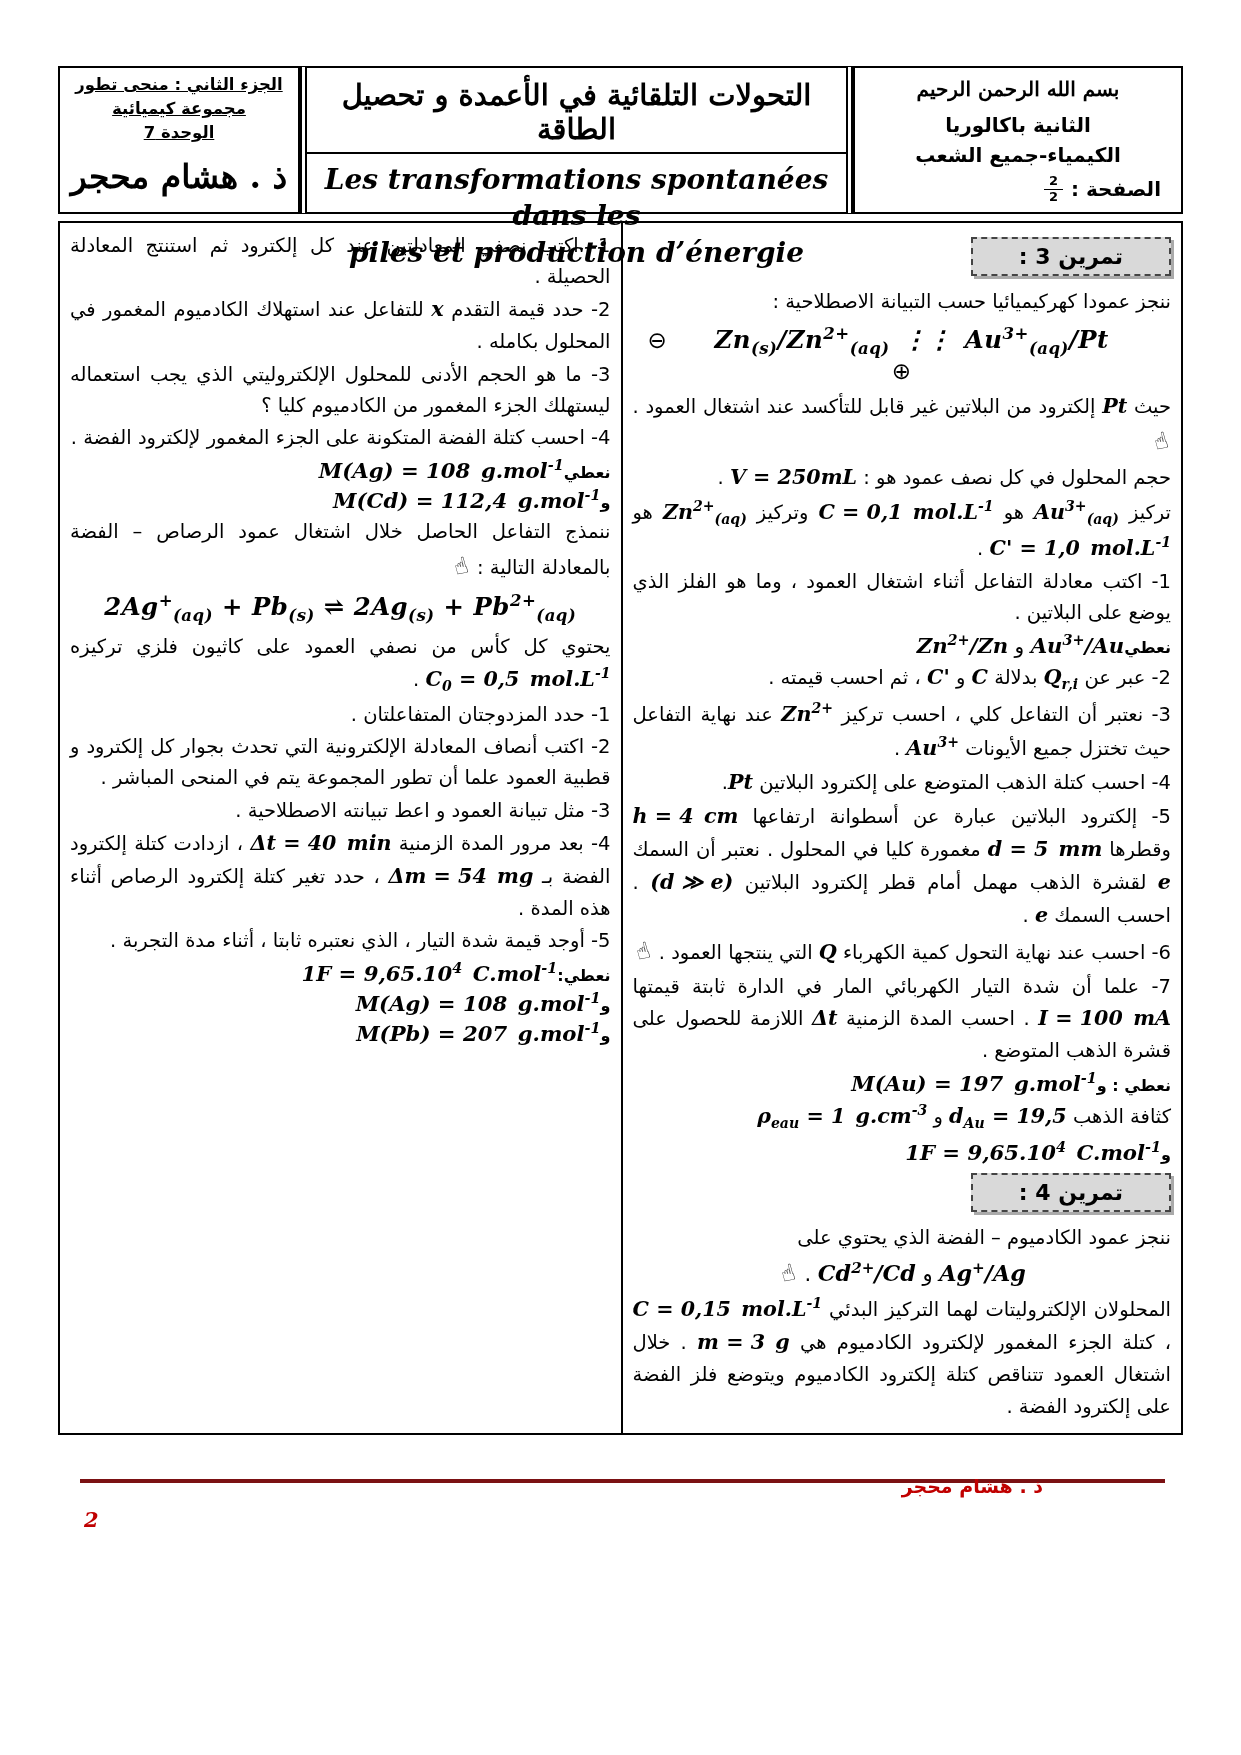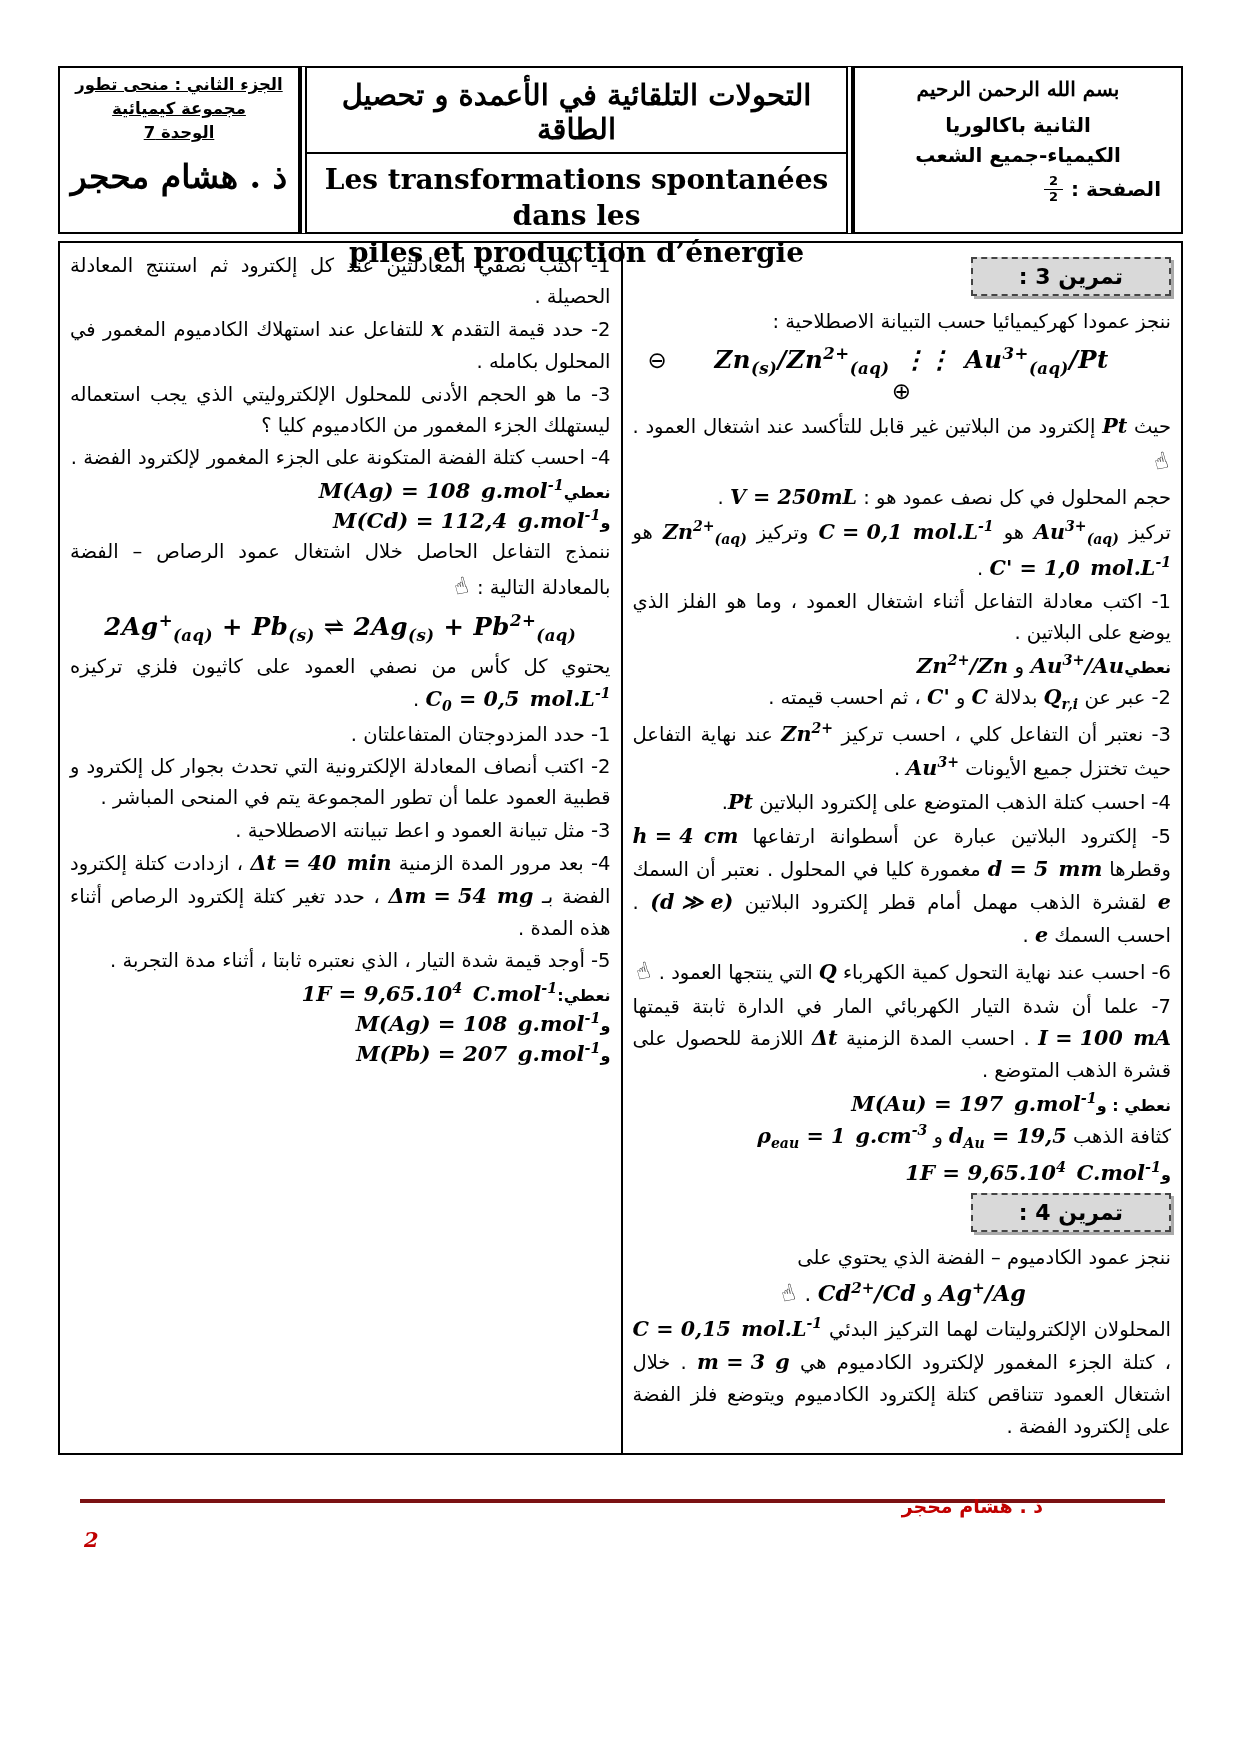--- a/index.html
+++ b/index.html
@@ -1,28 +1,28 @@
 <!DOCTYPE html>
 <html lang="ar" dir="ltr"><head>
 <meta charset="utf-8">
 <style>
   * { margin:0; padding:0; box-sizing:border-box; }
   html,body { width:1241px; height:1755px; background:#ffffff; }
   body { font-family:"DejaVu Sans", sans-serif; color:#000; position:relative; overflow:hidden; }
   .page { padding:66px 58px 0 58px; }
 
   
-  .header { display:flex; gap:0; height:168px; }
+  .header { display:flex; gap:0; height:148px; }
   .hbox { border:2.5px solid #000; background:#fff; }
   .left-box { width:242px; padding:5px 6px; text-align:center; direction:rtl; }
   .left-box .hline { font-weight:bold; font-size:16.5px; text-decoration:underline; line-height:1.45; }
   .teacher-sig { font-size:33px; font-weight:bold; margin-top:12px; font-family:"DejaVu Serif", serif; }
   .title-box { flex:1; border-left:7px double #000; border-right:7px double #000; text-align:center; }
   .ar-title { direction:rtl; font-family:"DejaVu Serif", serif; font-weight:bold; font-size:29px; padding:10px 4px 6px 4px; border-bottom:2.5px solid #000; letter-spacing:1px; }
-  .fr-title { font-family:"DejaVu Serif", serif; font-weight:bold; font-size:28px; line-height:1.3; padding:8px 4px; }
+  .fr-title { font-family:"DejaVu Serif", serif; font-style:italic; font-weight:bold; font-size:28px; line-height:1.3; padding:8px 4px; }
   .info-box { width:330px; padding:4px 8px; text-align:center; direction:rtl; }
   .bismillah { font-family:"DejaVu Serif", serif; font-weight:bold; font-size:20px; line-height:1.3; padding:4px 0 8px 0; }
   .level, .subject { font-weight:bold; font-size:20px; line-height:1.5; }
   .page-line { font-weight:bold; font-size:20px; margin-top:4px; display:flex; align-items:center; justify-content:flex-start; gap:8px; padding-right:12px; }
   .frac { display:inline-flex; flex-direction:column; font-size:13px; line-height:1.15; text-align:center; font-weight:bold; }
   .frac .num { border-bottom:1.5px solid #000; padding:0 5px; }
 
   
   .content { margin-top:7px; border:2.5px solid #000; display:flex; direction:rtl; min-height:1196px; }
   .col { width:50%; padding:6px 10px 10px 10px; }

